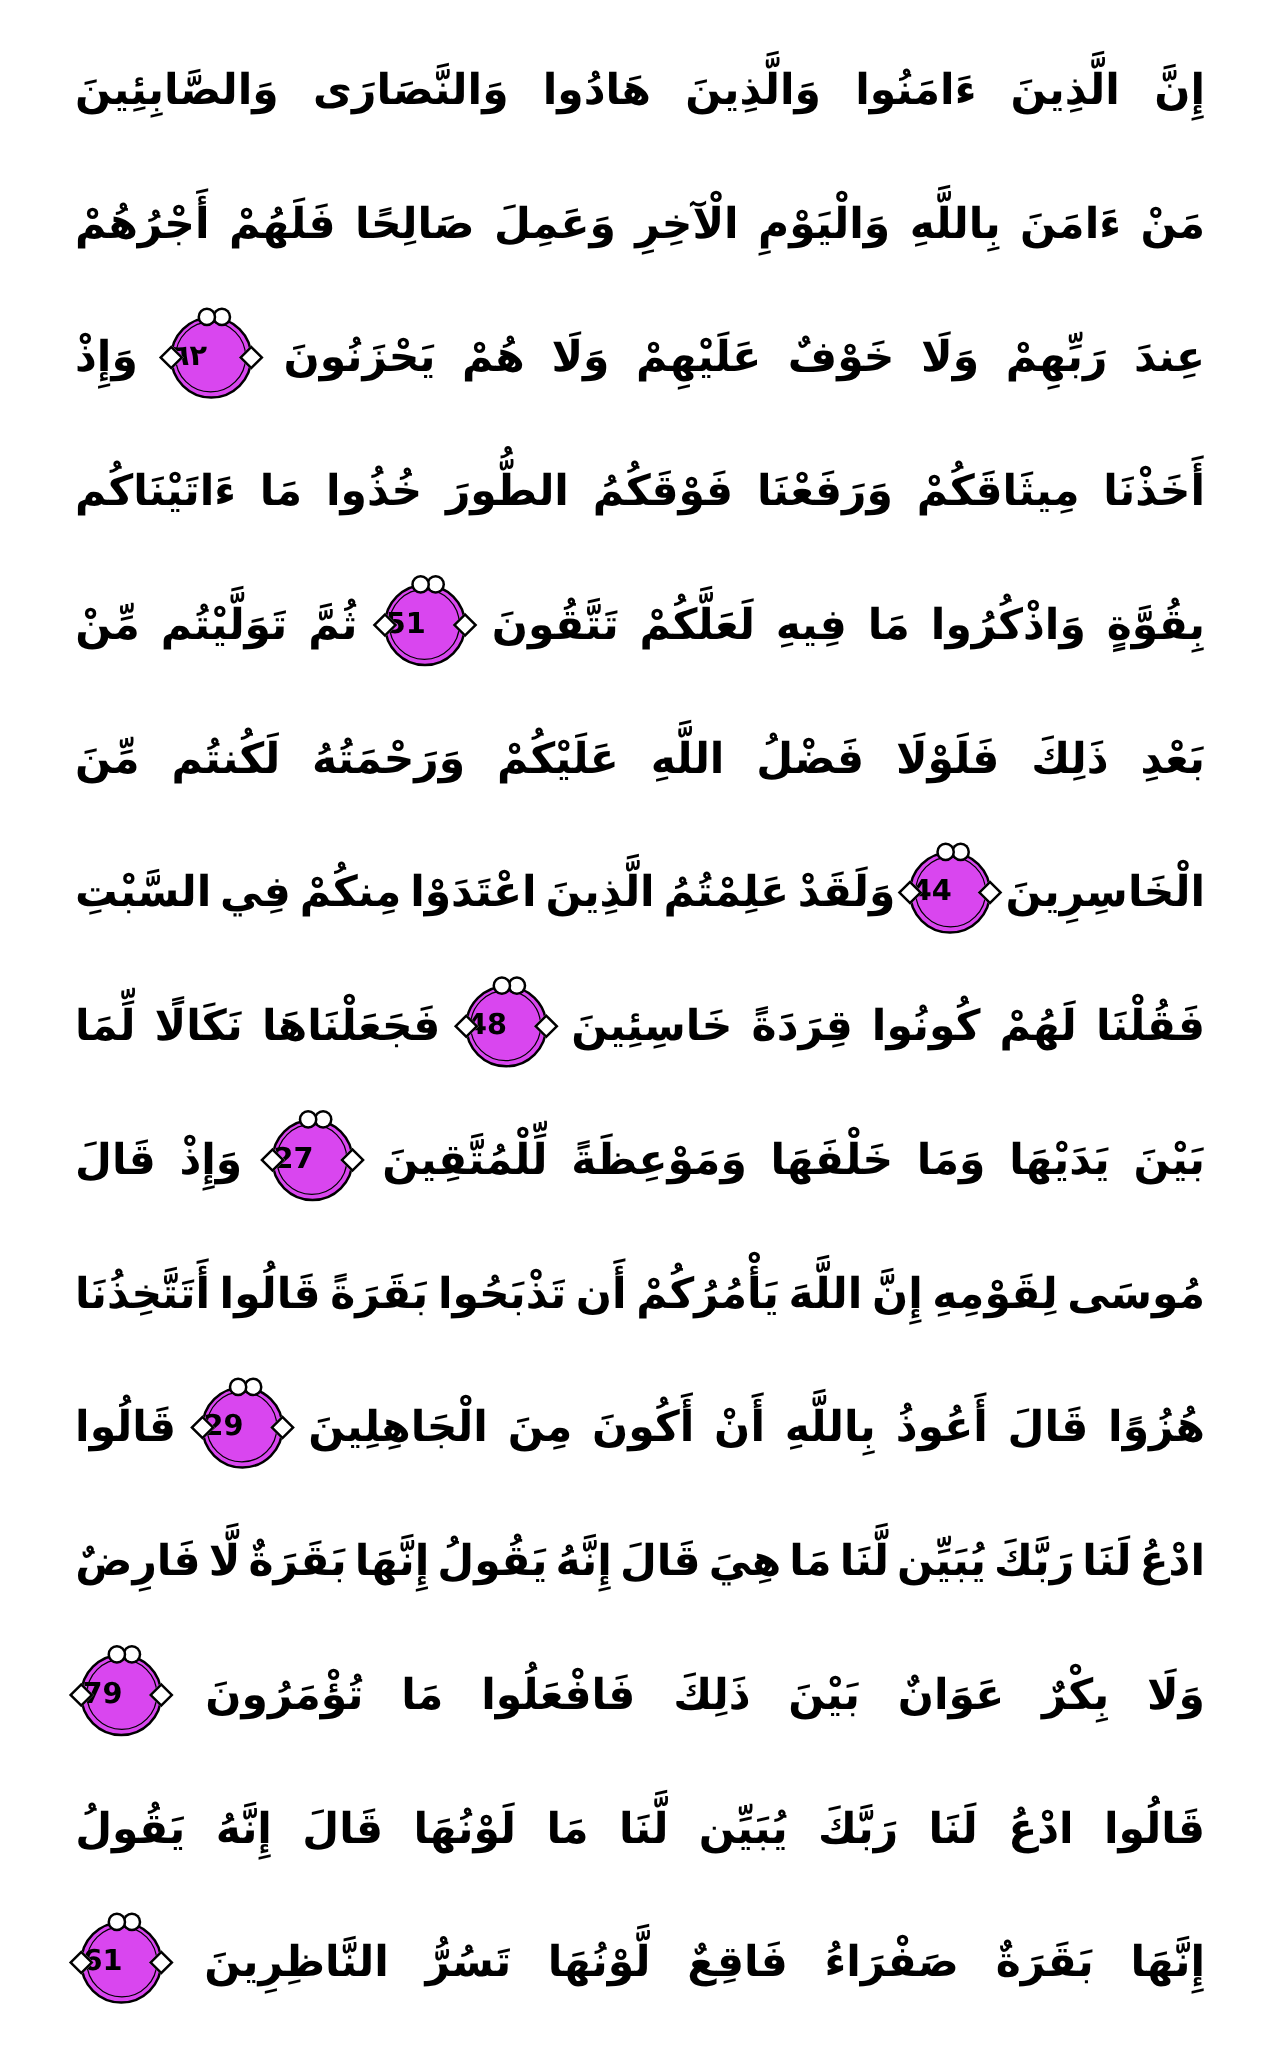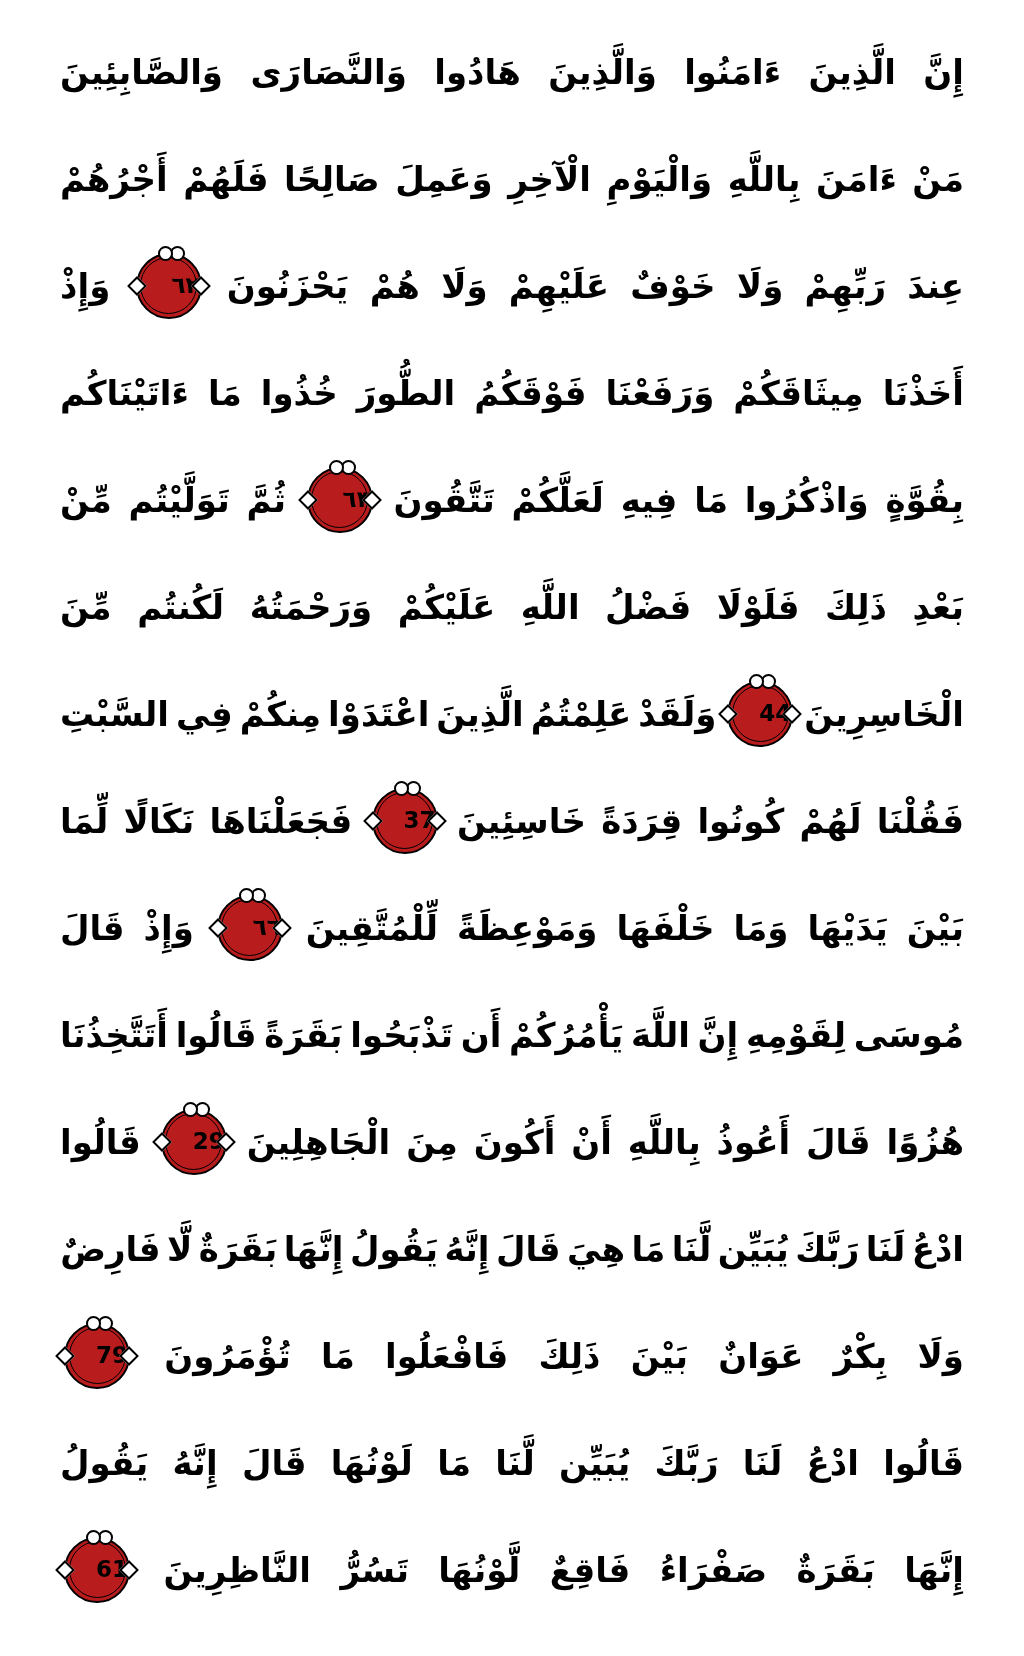--- a/index.html
+++ b/index.html
@@ -34,24 +34,24 @@
   .word {
     display: inline-block;
   }
   .verse-marker {
     position: relative;
     flex: 0 0 auto;
     width: 62px;
     height: 62px;
     border: 2.5px solid #000000;
     border-radius: 50%;
-    background: #b91c1c;
+    background: #d946ef;
     display: flex;
     align-items: center;
-    justify-content: flex-start;
+    justify-content: flex-end;
     margin: 0 4px;
   }
   
   .verse-marker::before {
     content: "";
     position: absolute;
     inset: 2.5px;
     border: 1.5px solid #000000;
     border-radius: 50%;
   }
@@ -144,21 +144,21 @@
         <span class="word">ءَاتَيْنَاكُم</span>
       </div>
       <div class="line">
         <span class="word">بِقُوَّةٍ</span>
         <span class="word">وَاذْكُرُوا</span>
         <span class="word">مَا</span>
         <span class="word">فِيهِ</span>
         <span class="word">لَعَلَّكُمْ</span>
         <span class="word">تَتَّقُونَ</span>
         <span class="verse-marker">
-          <span class="verse-num">٦٣</span>
+          <span class="verse-num">51</span>
         </span>
         <span class="word">ثُمَّ</span>
         <span class="word">تَوَلَّيْتُم</span>
         <span class="word">مِّنْ</span>
       </div>
       <div class="line">
         <span class="word">بَعْدِ</span>
         <span class="word">ذَلِكَ</span>
         <span class="word">فَلَوْلَا</span>
         <span class="word">فَضْلُ</span>
@@ -181,35 +181,35 @@
         <span class="word">فِي</span>
         <span class="word">السَّبْتِ</span>
       </div>
       <div class="line">
         <span class="word">فَقُلْنَا</span>
         <span class="word">لَهُمْ</span>
         <span class="word">كُونُوا</span>
         <span class="word">قِرَدَةً</span>
         <span class="word">خَاسِئِينَ</span>
         <span class="verse-marker">
-          <span class="verse-num">37</span>
+          <span class="verse-num">48</span>
         </span>
         <span class="word">فَجَعَلْنَاهَا</span>
         <span class="word">نَكَالًا</span>
         <span class="word">لِّمَا</span>
       </div>
       <div class="line">
         <span class="word">بَيْنَ</span>
         <span class="word">يَدَيْهَا</span>
         <span class="word">وَمَا</span>
         <span class="word">خَلْفَهَا</span>
         <span class="word">وَمَوْعِظَةً</span>
         <span class="word">لِّلْمُتَّقِينَ</span>
         <span class="verse-marker">
-          <span class="verse-num">٦٦</span>
+          <span class="verse-num">27</span>
         </span>
         <span class="word">وَإِذْ</span>
         <span class="word">قَالَ</span>
       </div>
       <div class="line">
         <span class="word">مُوسَى</span>
         <span class="word">لِقَوْمِهِ</span>
         <span class="word">إِنَّ</span>
         <span class="word">اللَّهَ</span>
         <span class="word">يَأْمُرُكُمْ</span>

